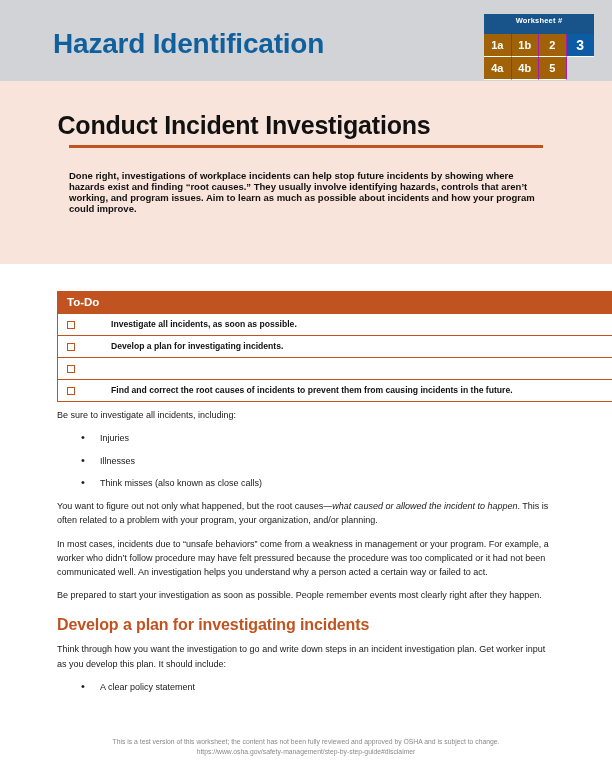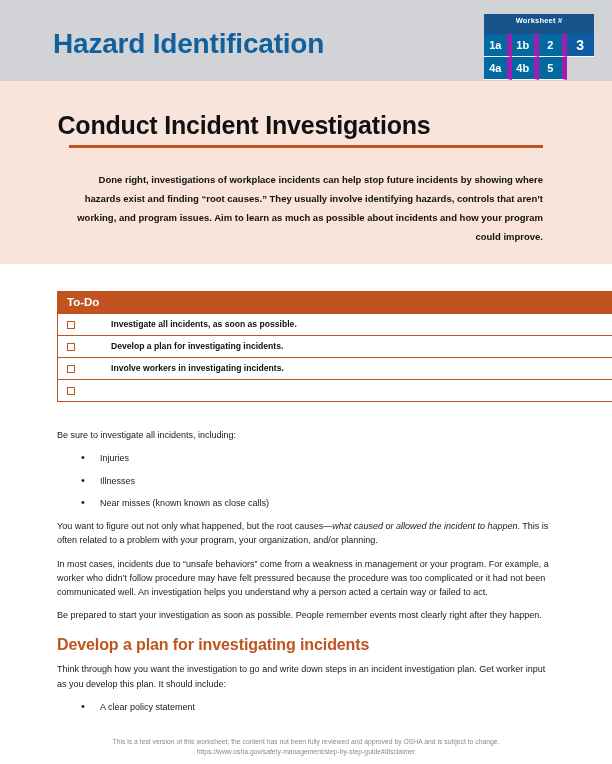--- a/index.html
+++ b/index.html
@@ -58,28 +58,28 @@
   }
 
   .ws-row {
     display: flex;
     height: 23px;
   }
 
   .ws-cell {
     width: 27.5px;
     height: 23px;
-    background: #0369a1;
+    background: #a16207;
     color: #ffffff;
     font-size: 11px;
     font-weight: bold;
     display: flex;
     align-items: center;
     justify-content: center;
-    border-right: 5px solid #a21caf;
+    border-right: 1px solid #a21caf;
     border-bottom: 1px solid #ffffff;
   }
 
   .ws-cell:last-child { border-right: none; }
 
   .ws-cell.active {
     background: #0d5ca3;
     font-size: 14px;
   }
 
@@ -118,23 +118,22 @@
     background: #c0531f;
   }
 
   .intro-text {
     position: absolute;
     top: 170px;
     left: 69px;
     width: 474px;
     font-size: 9.5px;
     font-weight: bold;
-    line-height: 19px;
+    line-height: 11px;
     color: #111111;
-    text-align: right;
   }
 
   
   .todo-box {
     position: absolute;
     top: 291px;
     left: 57px;
     width: 560px;
     border: 1px solid #c0531f;
   }
@@ -171,21 +170,21 @@
   .todo-label {
     font-size: 8.6px;
     font-weight: bold;
     color: #111111;
     line-height: 11px;
   }
 
   
   .content {
     position: absolute;
-    top: 428px;
+    top: 408px;
     left: 57px;
     width: 498px;
   }
 
   .body-p {
     font-size: 9px;
     line-height: 14.2px;
     color: #1a1a1a;
     margin-bottom: 9px;
   }
@@ -272,35 +271,35 @@
   <div class="todo-item">
     <span class="checkbox"></span>
     <span class="todo-label">Investigate all incidents, as soon as possible.</span>
   </div>
   <div class="todo-item">
     <span class="checkbox"></span>
     <span class="todo-label">Develop a plan for investigating incidents.</span>
   </div>
   <div class="todo-item">
     <span class="checkbox"></span>
-    <span class="todo-label">Involve workers in investigating incidents.</span>
   </div>
   <div class="todo-item">
     <span class="checkbox"></span>
+    <span class="todo-label">Find and correct the root causes of incidents to prevent them from causing incidents in the future.</span>
   </div>
 </div>
 
 <div class="content">
 
   <p class="body-p">Be sure to investigate all incidents, including:</p>
 
   <ul class="bullets">
     <li>Injuries</li>
     <li>Illnesses</li>
-    <li>Near misses (known known as close calls)</li>
+    <li>Think misses (also known as close calls)</li>
   </ul>
 
   <p class="body-p"><span>You want to figure out not only what happened, but the root causes—</span><em>what caused or allowed the incident to happen</em><span>. This is often related to a problem with your program, your organization, and/or planning.</span></p>
 
   <p class="body-p">In most cases, incidents due to “unsafe behaviors” come from a weakness in management or your program. For example, a worker who didn’t follow procedure may have felt pressured because the procedure was too complicated or it had not been communicated well. An investigation helps you understand why a person acted a certain way or failed to act.</p>
 
   <p class="body-p">Be prepared to start your investigation as soon as possible. People remember events most clearly right after they happen.</p>
 
   <h2 class="section-heading">Develop a plan for investigating incidents</h2>
 

